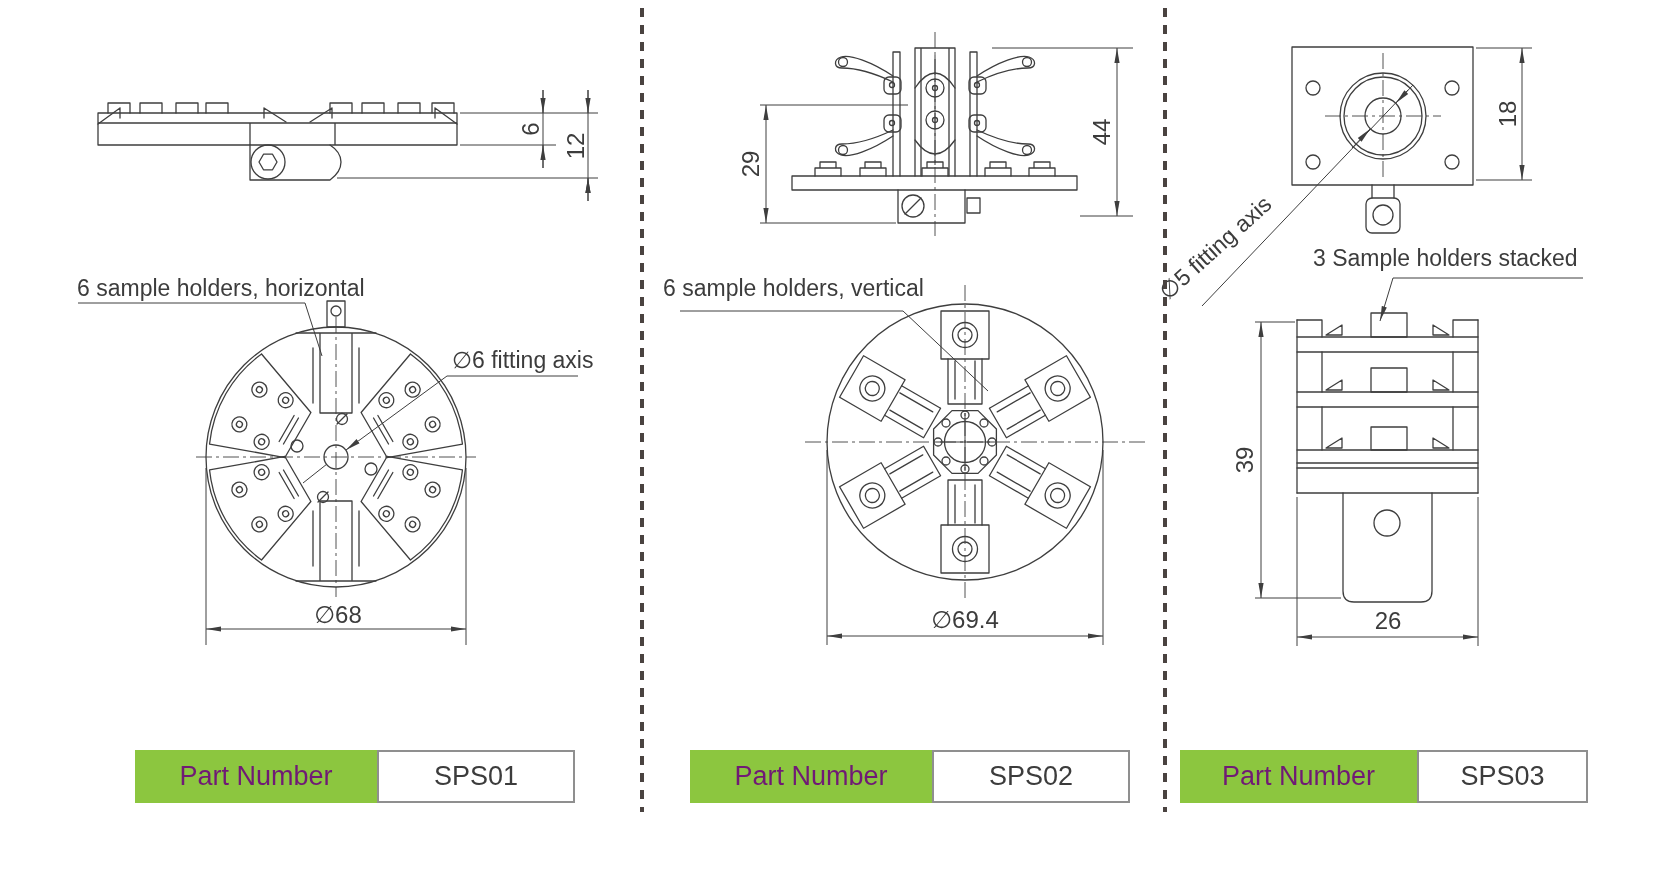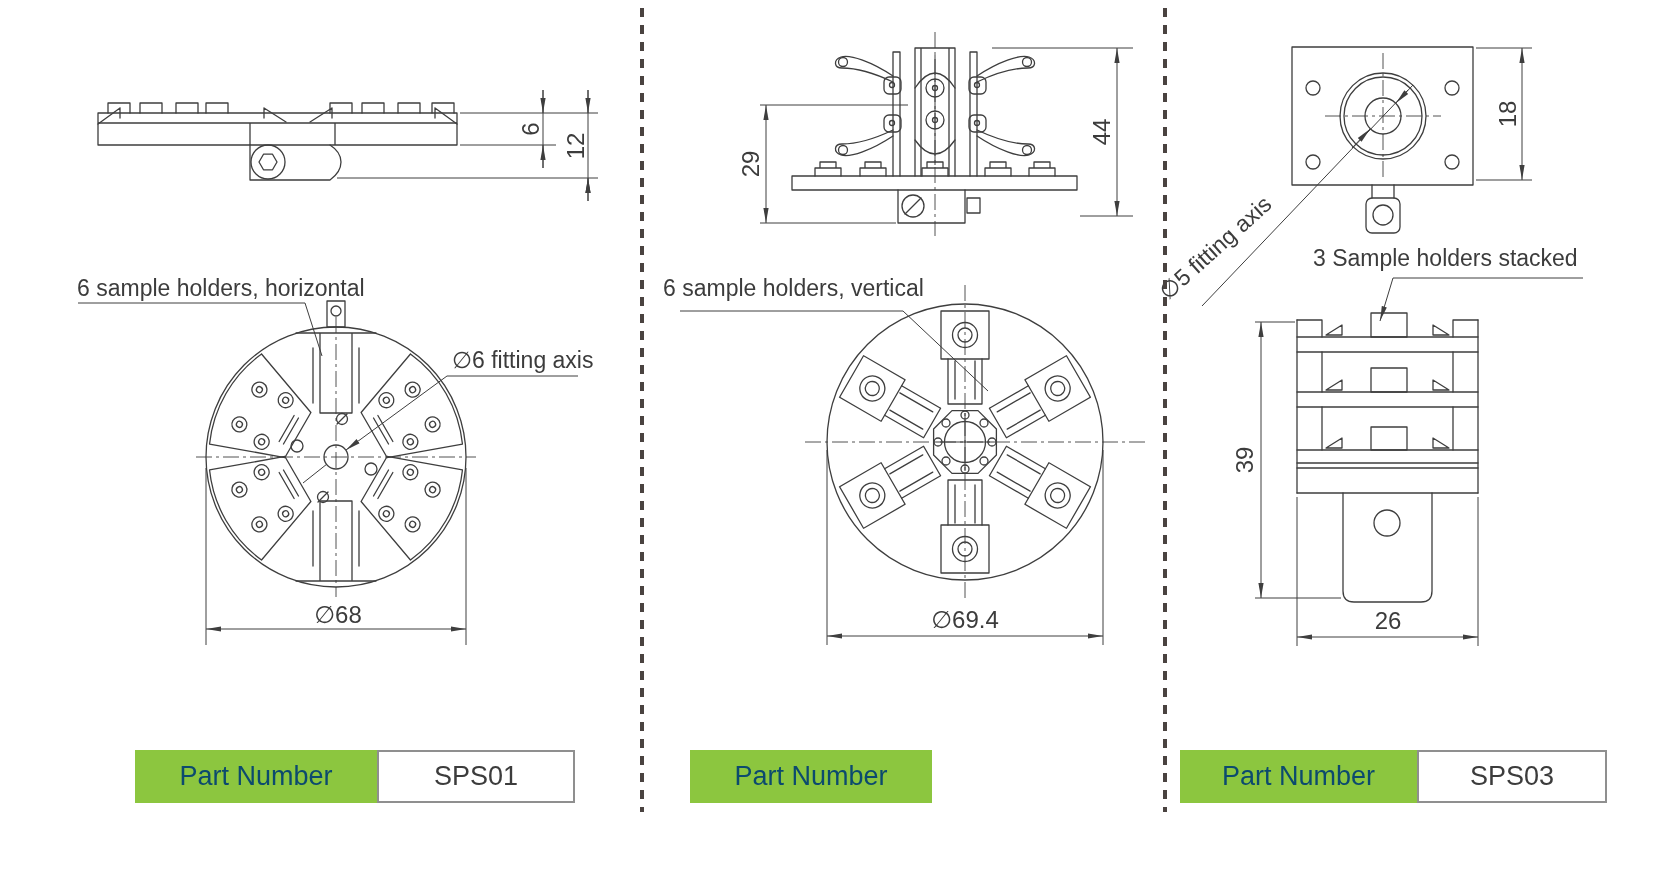--- a/index.html
+++ b/index.html
@@ -10,26 +10,26 @@
   #sheet{position:relative;width:1680px;height:869px;background:var(--background);overflow:hidden;
          font-family:"Liberation Sans","DejaVu Sans",sans-serif;}
   svg text{font-family:"Liberation Sans","DejaVu Sans",sans-serif;fill:var(--text-dark);}
   .ln{fill:none;stroke:var(--line);stroke-width:1.3;stroke-linecap:round;stroke-linejoin:round;}
   .tn{fill:none;stroke:var(--line);stroke-width:1;}
   .cl{fill:none;stroke:var(--line);stroke-width:0.9;stroke-dasharray:16 4 3 4;}
   .dvd{fill:none;stroke:var(--divider);stroke-width:4;stroke-dasharray:9 8;}
   .ctx{font-size:23px;}
   .dtx{font-size:24px;}
   .badge{position:absolute;top:750px;display:flex;height:53px;font-size:27px;}
-  .badge-green{width:242px;background:var(--accent-green);color:#0c4a6e;display:flex;
+  .badge-green{width:242px;background:var(--accent-green);color:#701a75;display:flex;
                align-items:center;justify-content:center;}
   .badge-white{width:198px;background:#ffffff;border:2px solid var(--badge-border);
                color:var(--text-dark);display:flex;align-items:center;justify-content:center;
                box-sizing:border-box;}
-  .badge3 .badge-green{width:237px;} .badge3 .badge-white{width:190px;}
+  .badge3 .badge-green{width:237px;} .badge3 .badge-white{width:171px;}
 </style>
 </head>
 <body>
 
 <div id="sheet">
 <svg width="1680" height="869" viewBox="0 0 1680 869">
   <defs>
     <marker id="ar" markerWidth="16" markerHeight="7" refX="15" refY="3.5" orient="auto-start-reverse" markerUnits="userSpaceOnUse">
       <path d="M0,0.9 L15,3.5 L0,6.1 Z" fill="#3e3e3e"></path>
     </marker>
@@ -267,20 +267,21 @@
   <line class="dvd" x1="1165" y1="8" x2="1165" y2="812"></line>
 </svg>
 
 
 <div class="badge" style="left:135px">
   <div class="badge-green">Part Number</div>
   <div class="badge-white">SPS01</div>
 </div>
 <div class="badge" style="left:690px">
   <div class="badge-green">Part Number</div>
+  <div class="badge-white">SPS02</div>
 </div>
 <div class="badge badge3" style="left:1180px">
   <div class="badge-green">Part Number</div>
   <div class="badge-white">SPS03</div>
 </div>
 
 
 
 
 </div>

